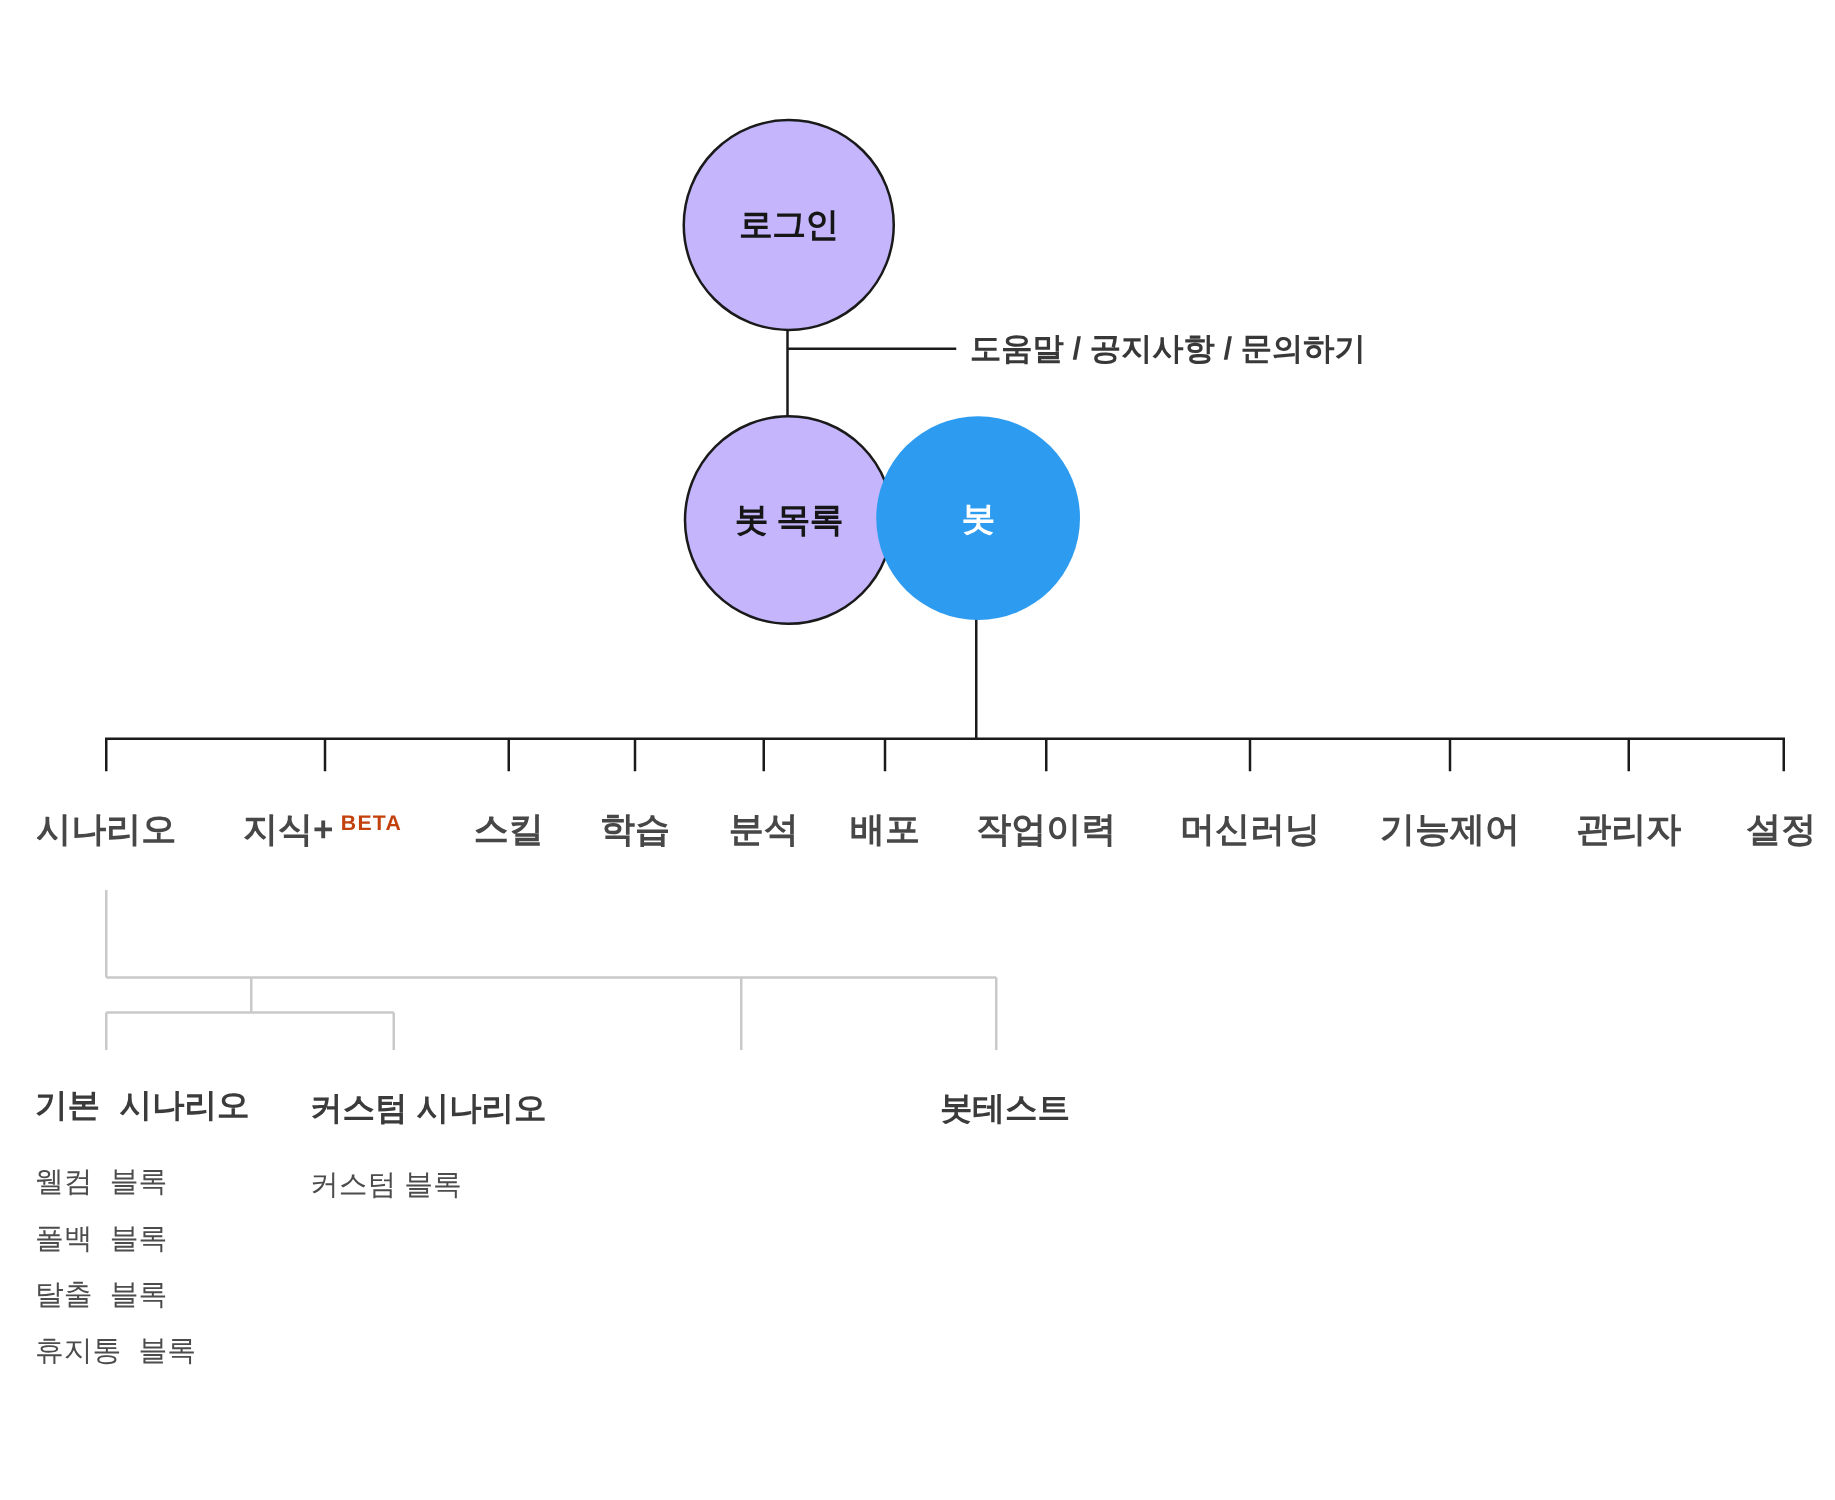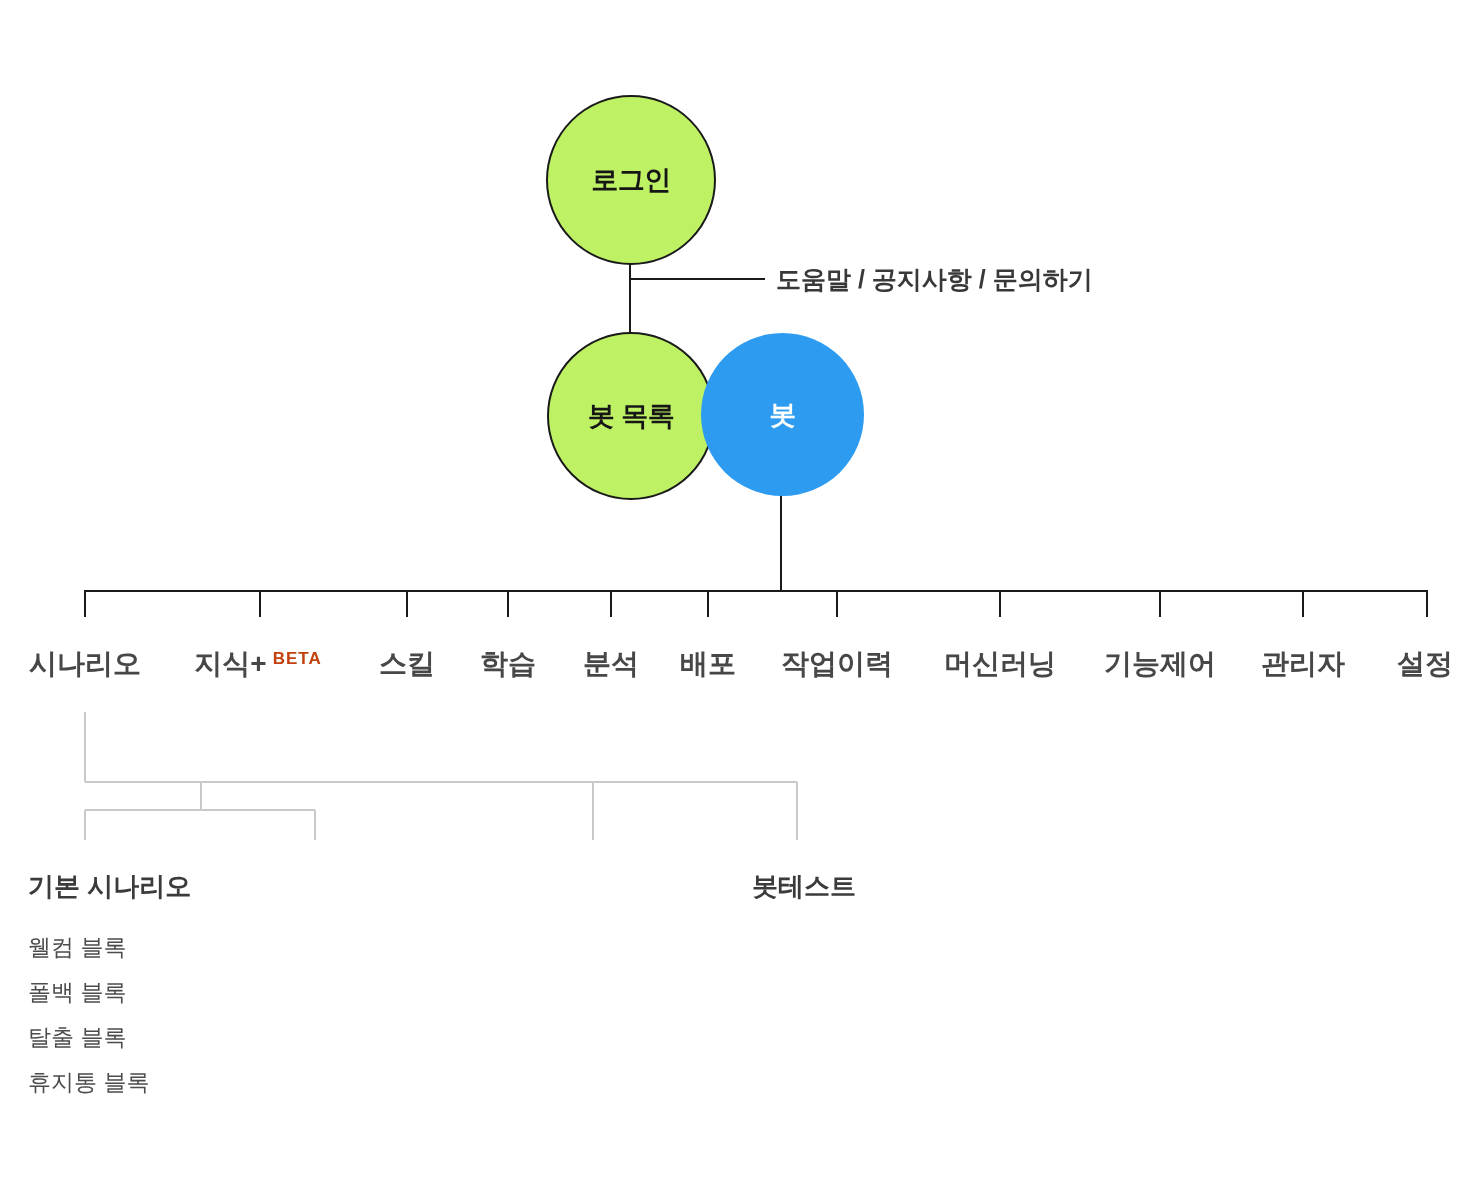--- a/index.html
+++ b/index.html
@@ -10,21 +10,21 @@
   }
   .canvas { position: absolute; left: 0; top: 0; width: 1468px; height: 1200px; }
   svg.connectors { position: absolute; left: 0; top: 0; z-index: 0; }
 
   .node-circle {
     position: absolute; border-radius: 50%; display: flex;
     align-items: center; justify-content: center; z-index: 2;
     font-weight: bold; font-size: 27px; letter-spacing: -0.5px;
     white-space: nowrap;
   }
-  .node-circle.outline { background: #bef264; border: 2px solid #1a1a1a; color: #161616; }
+  .node-circle.outline { background: #c4b5fd; border: 2px solid #1a1a1a; color: #161616; }
   .circle-login { left: 546px; top: 95px;  width: 170px; height: 170px; }
   .circle-botlist { left: 547px; top: 332px; width: 168px; height: 168px; }
   .circle-bot  { left: 701px; top: 333px; width: 163px; height: 163px;
                  background: #2d9cf0; color: #ffffff; z-index: 3; }
 
   .helper-label {
     position: absolute; left: 776px; top: 262px; height: 34px; line-height: 34px;
     font-size: 25px; font-weight: bold; color: #383838; z-index: 2; white-space: nowrap;
   }
 
@@ -32,21 +32,21 @@
     position: absolute; top: 646px; transform: translateX(-50%);
     font-size: 28px; font-weight: bold; color: #474747;
     white-space: nowrap; z-index: 2; line-height: 36px;
   }
   .beta-badge {
     font-size: 17px; font-weight: bold; color: #c2410c;
     position: relative; top: -9px; margin-left: 6px; letter-spacing: 1px;
   }
 
   .sub-group { position: absolute; top: 870px; z-index: 2; }
-  .group-basic  { left: 28px; }
+  .group-basic  { left: 28px; font-family: Liberation Mono, monospace; }
   .group-custom { left: 248px; }
   .group-entity { left: 556px; }
   .group-bottest{ left: 752px; }
   .sub-group h3 {
     font-size: 26px; font-weight: bold; color: #3b3b3b;
     line-height: 32px; white-space: nowrap;
   }
   .sub-group ul { list-style: none; margin-top: 32px; }
   .sub-group ul li {
     font-size: 23px; font-weight: normal; color: #4c4c4c;
@@ -137,19 +137,25 @@
   <div class="sub-group group-basic">
     <h3>기본 시나리오</h3>
     <ul>
       <li>웰컴 블록</li>
       <li>폴백 블록</li>
       <li>탈출 블록</li>
       <li>휴지통 블록</li>
     </ul>
   </div>
 
+  <div class="sub-group group-custom">
+    <h3>커스텀 시나리오</h3>
+    <ul>
+      <li>커스텀 블록</li>
+    </ul>
+  </div>
 
 
   <div class="sub-group group-bottest">
     <h3>봇테스트</h3>
   </div>
 
 </div>
 
 </body></html>

